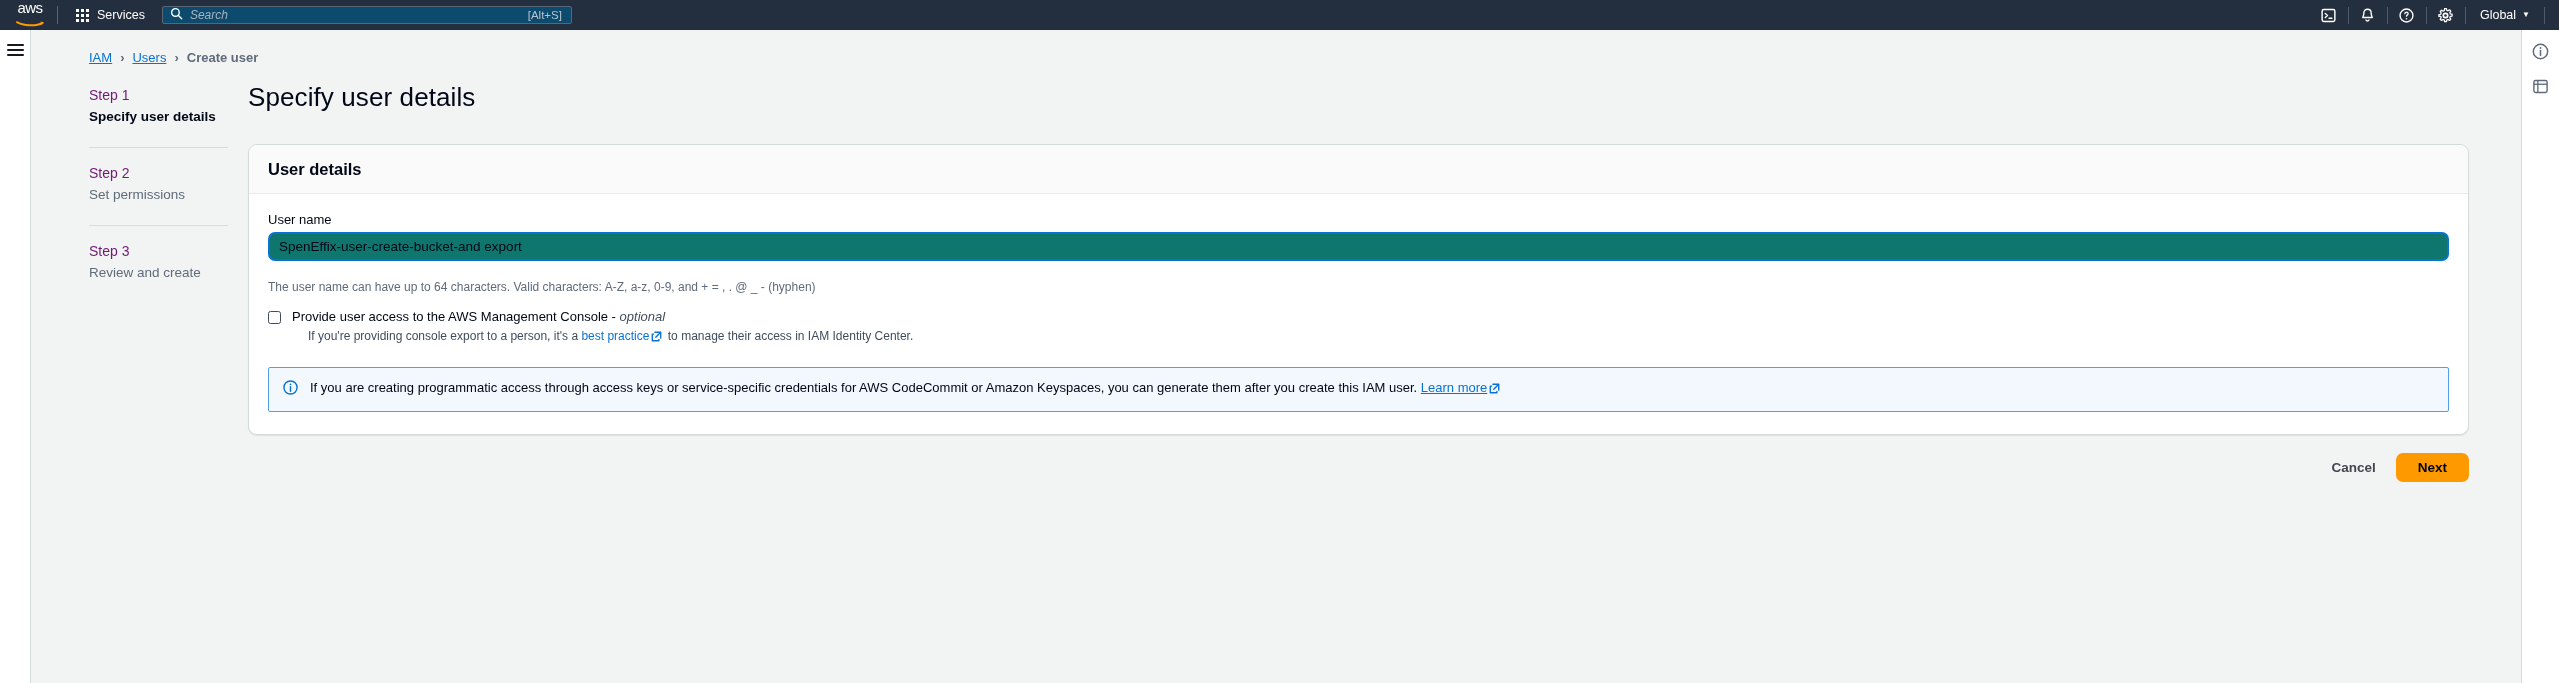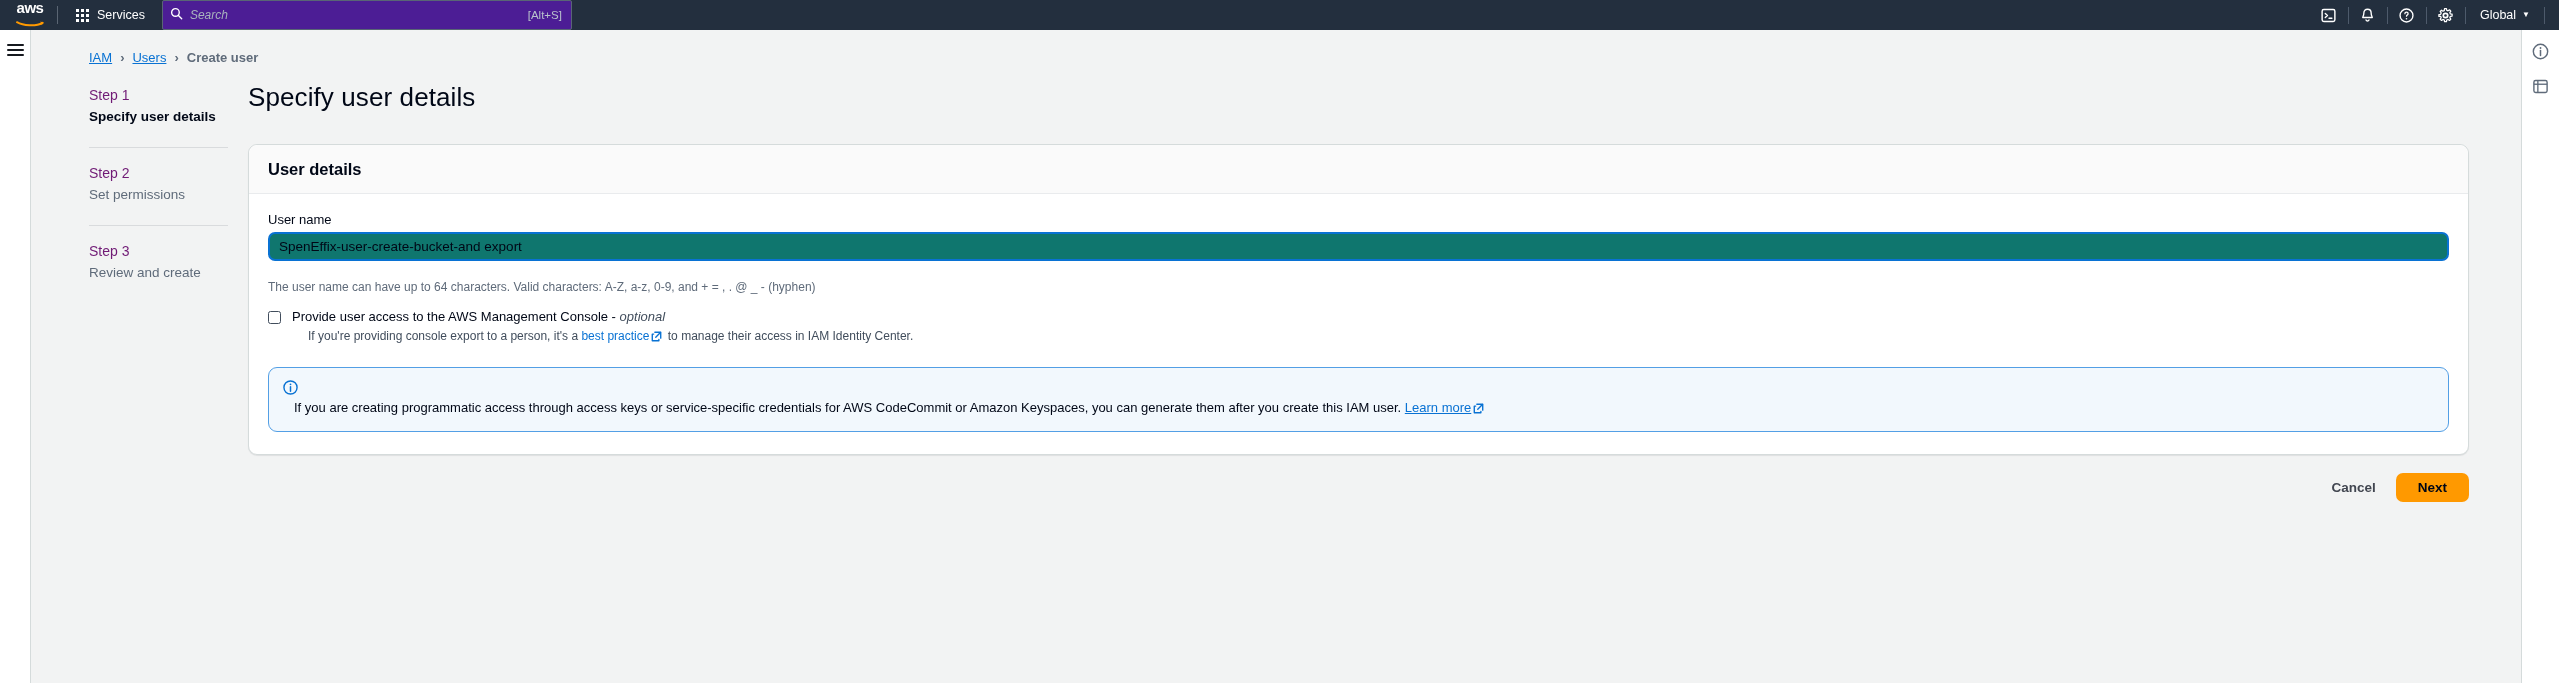--- a/index.html
+++ b/index.html
@@ -14,33 +14,33 @@
   .topbar {
     height: 30px;
     background: #232f3e;
     display: flex;
     align-items: center;
     padding: 0 14px 0 16px;
     position: relative;
   }
   .aws-logo { display: flex; flex-direction: column; align-items: center; line-height: 1; }
   .aws-logo .word {
-    color: #ffffff; font-size: 15px; font-weight: 700;
+    color: #ffffff; font-size: 15px; font-weight: 400;
     letter-spacing: -0.5px; font-family: "Liberation Sans", sans-serif;
   }
   .aws-logo .smile { margin-top: -1px; }
   .topbar-div { width: 1px; height: 18px; background: #5a6573; margin: 0 13px; }
   .services-btn { display: flex; align-items: center; gap: 8px; cursor: pointer; padding: 3px 5px; }
   .grid-icon { display: grid; grid-template-columns: repeat(3, 3px); gap: 2px; }
   .grid-icon i { width: 3px; height: 3px; background: #ffffff; display: block; }
   .services-label { color: #ffffff; font-size: 12.5px; }
   .search-wrap {
     margin-left: 12px;
-    width: 410px; height: 30px;
-    background: #4c1d95;
+    width: 410px; height: 18px;
+    background: #0c4a6e;
     border: 1px solid #596575;
     border-radius: 2px;
     display: flex; align-items: center;
     padding: 0 7px;
     position: relative;
   }
   .search-wrap svg { flex: 0 0 auto; }
   .search-input {
     flex: 1;
     background: transparent; border: none; outline: none;
@@ -145,23 +145,23 @@
   .check-label .opt { font-style: italic; color: #414d5c; }
   .check-desc { font-size: 12px; color: #414d5c; margin-top: 5px; padding-left: 16px; }
   .inline-link { color: #0972d3; text-decoration: none; cursor: pointer; }
   .inline-link.u { text-decoration: underline; }
   .ext { display: inline-block; vertical-align: -2px; margin: 0 2px; }
 
   .alert {
     margin-top: 22px;
     background: #f2f8fd;
     border: 1px solid #539fe5;
-    border-radius: 9px;
+    border-radius: 2px;
     padding: 11px 14px 12px 14px;
-    display: flex; align-items: flex-start; flex-direction: column;
+    display: flex; align-items: flex-start;
   }
   .alert-icon { flex: 0 0 16px; margin-top: 1px; }
   .alert-text { font-size: 13px; color: #000716; margin-left: 11px; line-height: 18px; }
 
   .actions {
     display: flex; align-items: center; justify-content: flex-end;
     gap: 19px; padding: 18px 52px 0 0;
   }
   .btn-cancel {
     font-size: 13.5px; font-weight: 700; color: #424650;

